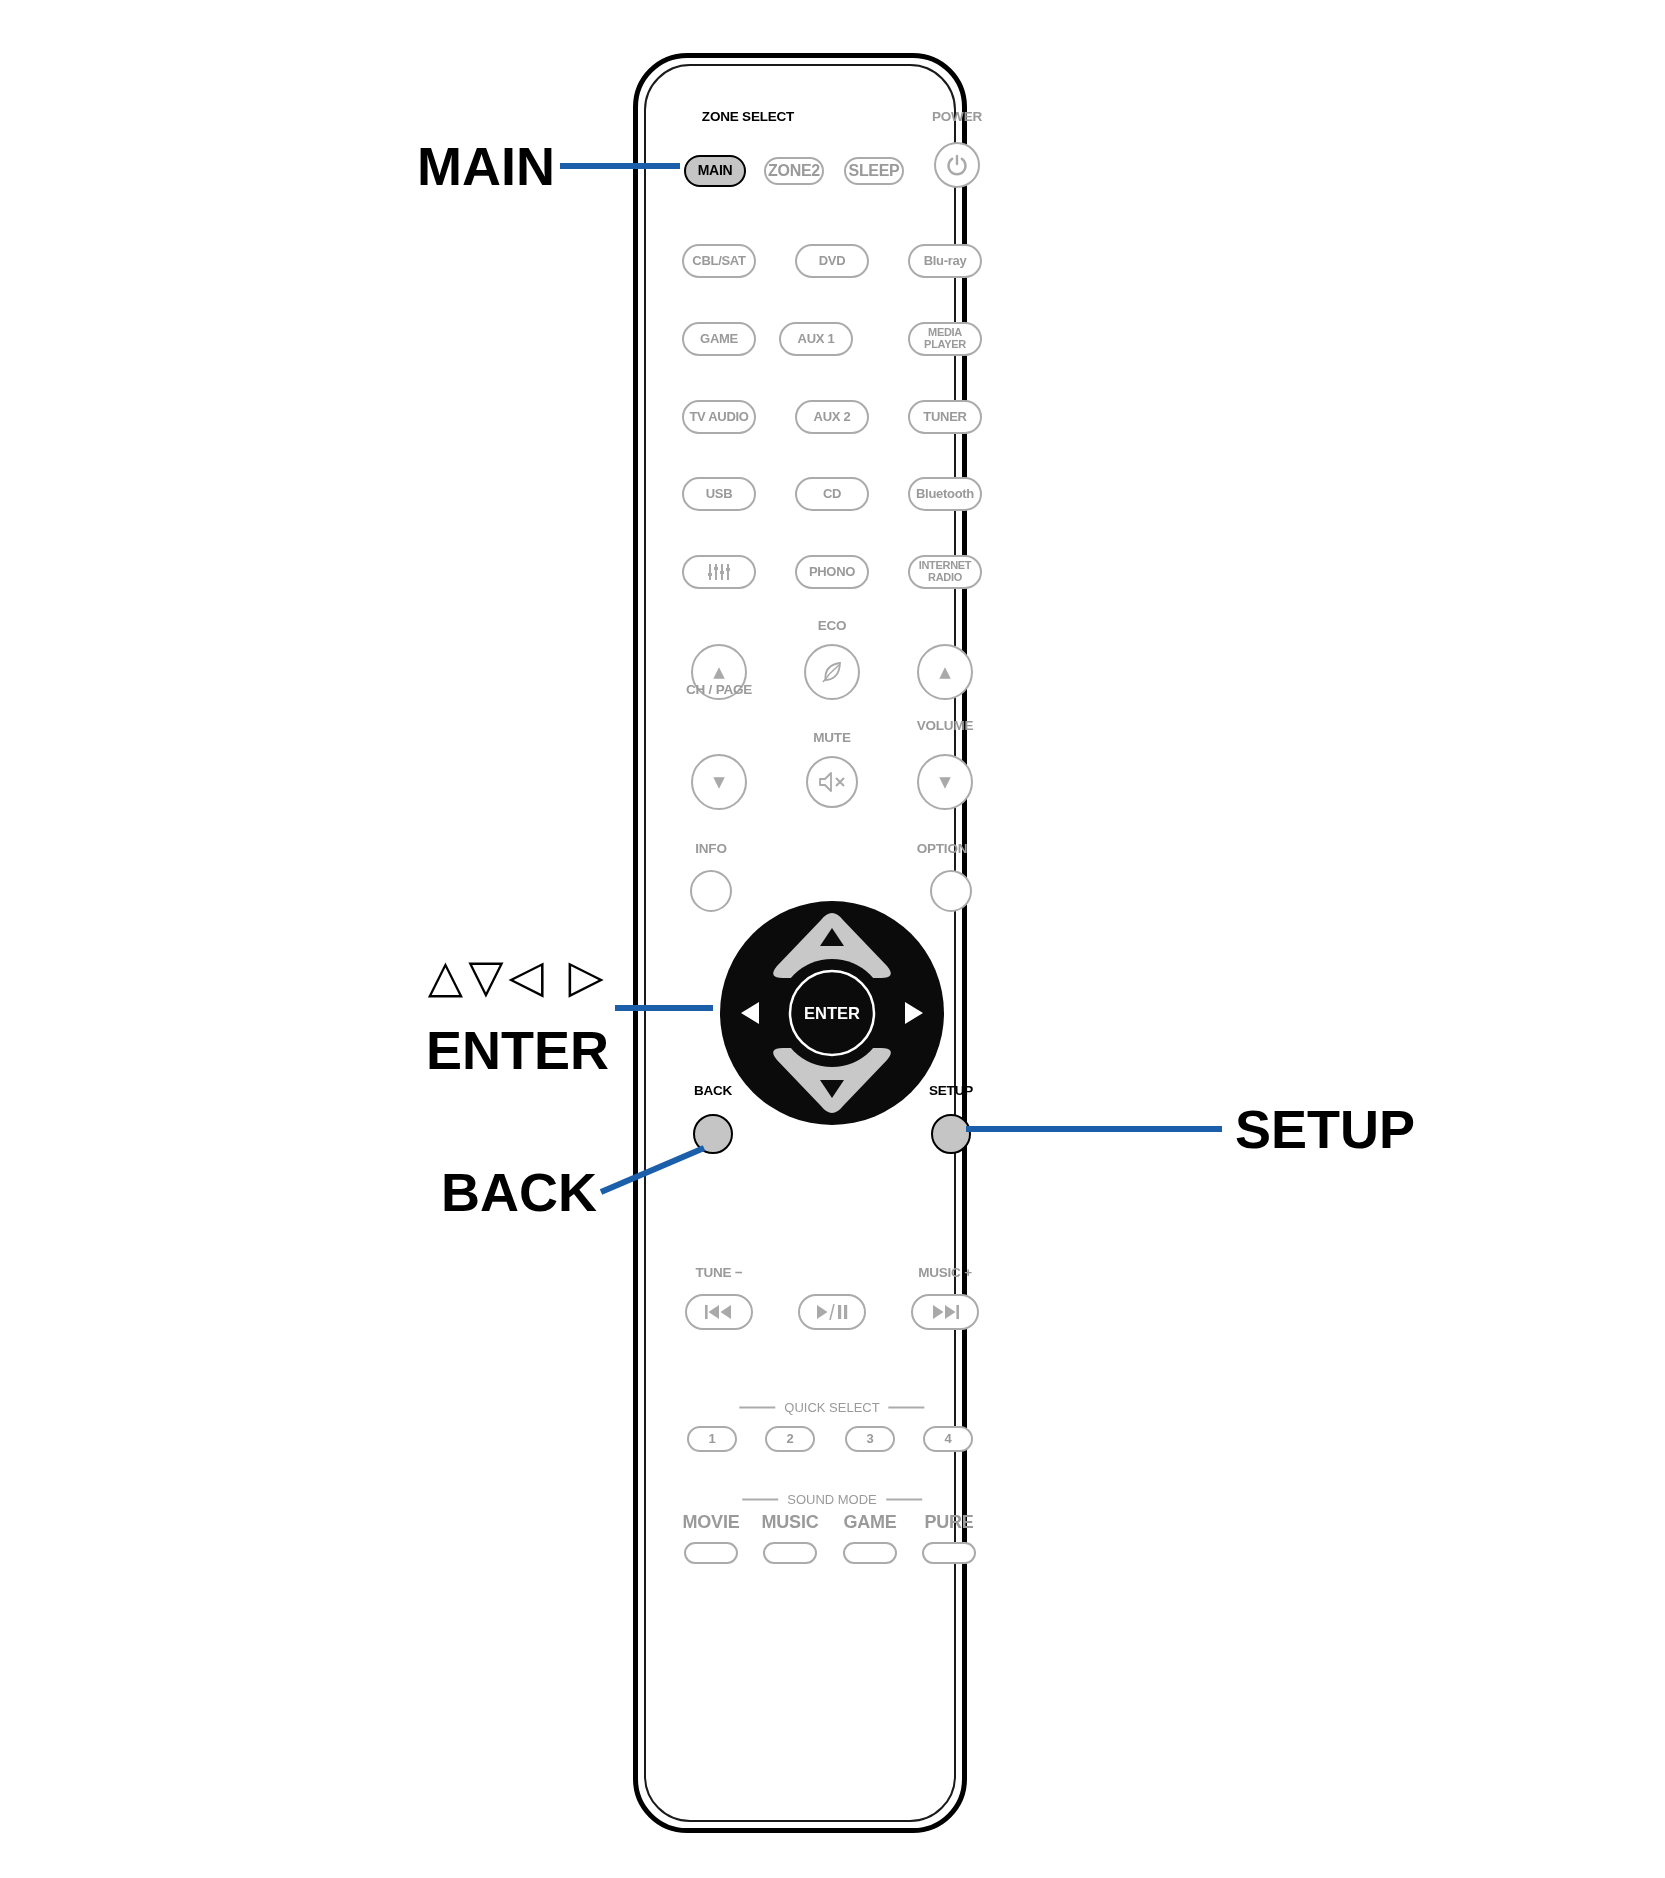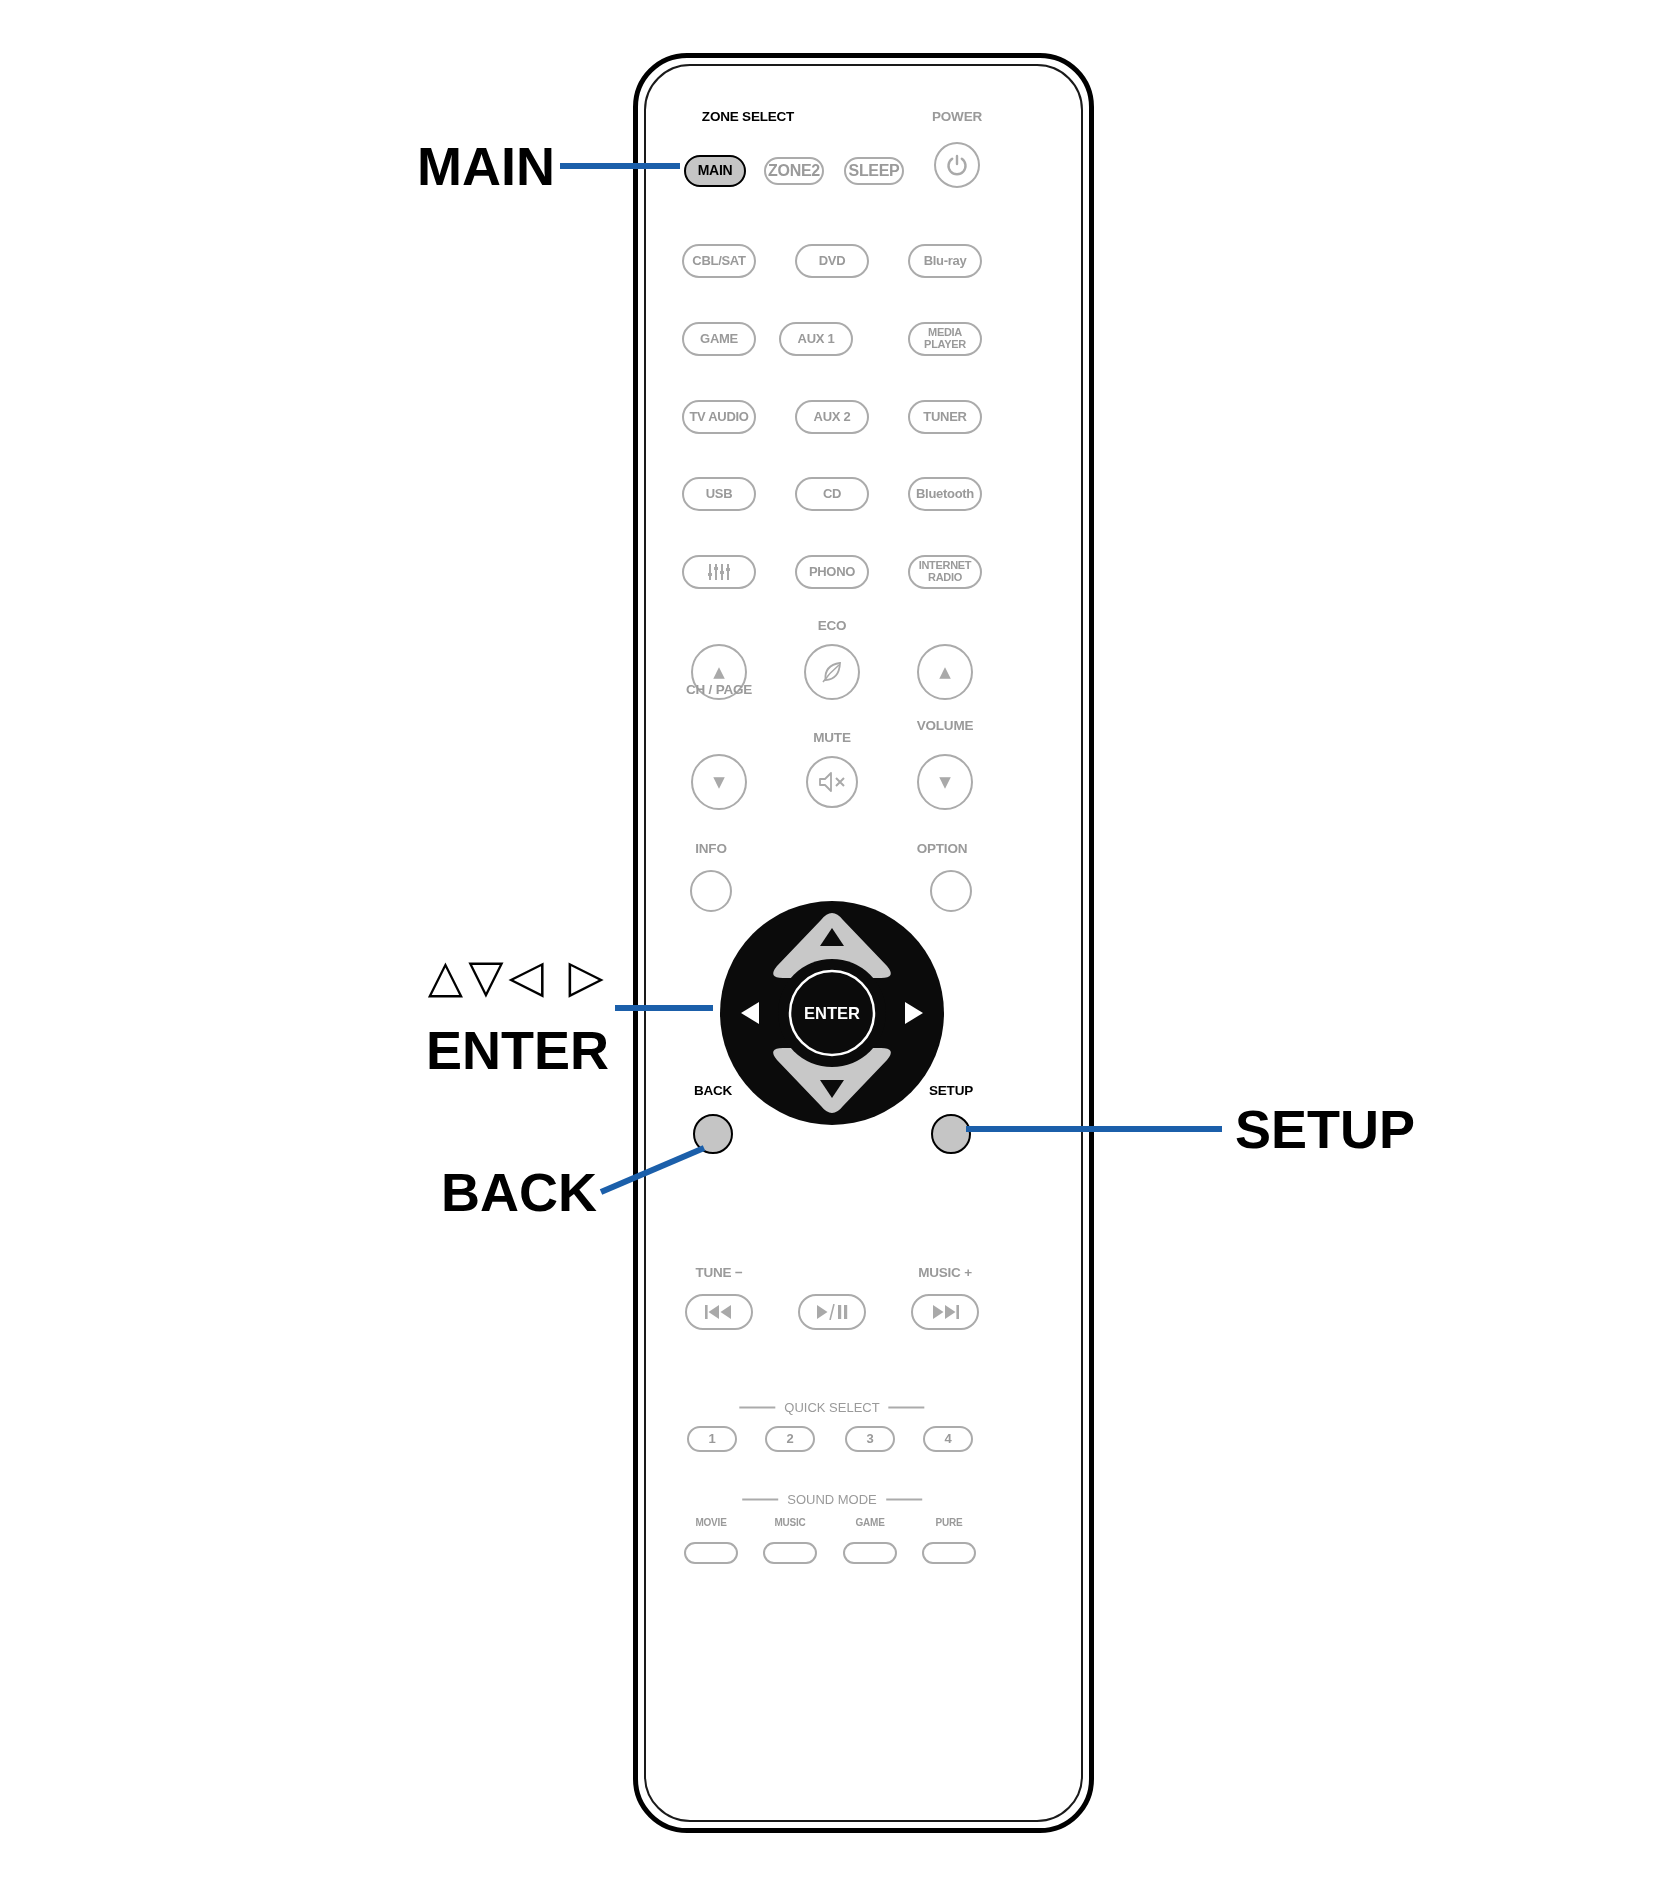--- a/index.html
+++ b/index.html
@@ -2,29 +2,29 @@
 <html style="--label-gray: #9a9a9a; --button-gray: #c5c5c5;"><head>
 <meta charset="utf-8">
 <style>
   *{box-sizing:border-box}
   html,body{margin:0;padding:0}
   body{width:1665px;height:1878px;position:relative;background:#fff;overflow:hidden;
        font-family:"Liberation Sans",sans-serif}
   .page{position:absolute;inset:0}
 
   
-  .remote{position:absolute;left:633px;top:53px;width:461px;height:1780px;background:#fff;
+  .remote{position:absolute;left:633px;top:53px;width:334px;height:1780px;background:#fff;
           border:5px solid #000;border-radius:54px}
   .remote-inner{position:absolute;inset:6px;border:2px solid #1a1a1a;border-radius:46px;pointer-events:none}
 
   
   .lbl{position:absolute;transform:translate(-50%,-50%);color:var(--label-gray,#9a9a9a);
        font-weight:bold;font-size:13.5px;white-space:nowrap;letter-spacing:-0.2px}
   .lbl.dark{color:#000}
-  .lbl.small{font-size:10px}
+  .lbl.small{font-size:18px}
 
   .pill{position:absolute;transform:translate(-50%,-50%);width:74px;height:34px;display:flex;
         align-items:center;justify-content:center;background:#fff;border:2px solid #ababab;
         border-radius:17px;color:var(--label-gray,#9a9a9a);font-weight:bold;font-size:13px;
         text-align:center;white-space:pre-line;letter-spacing:-0.3px;line-height:1.1}
   .pill.two{font-size:11px;line-height:1.08}
   .zpill{width:60px;height:28px;border-radius:14px;font-size:16px}
   .zpill.main-btn{width:62px;height:32px;background:var(--button-gray,#c5c5c5);
                   border:2.5px solid #000;color:#000;font-size:14px;border-radius:16px}
   .tpill{width:68px;height:36px;border-radius:18px}

